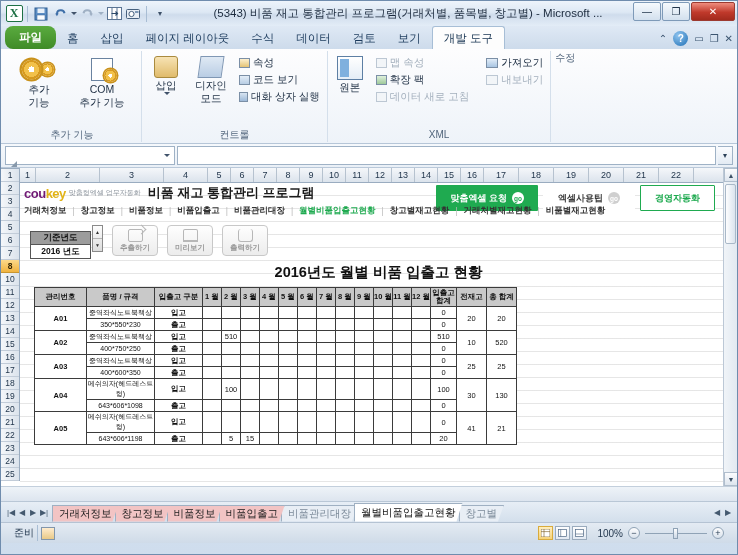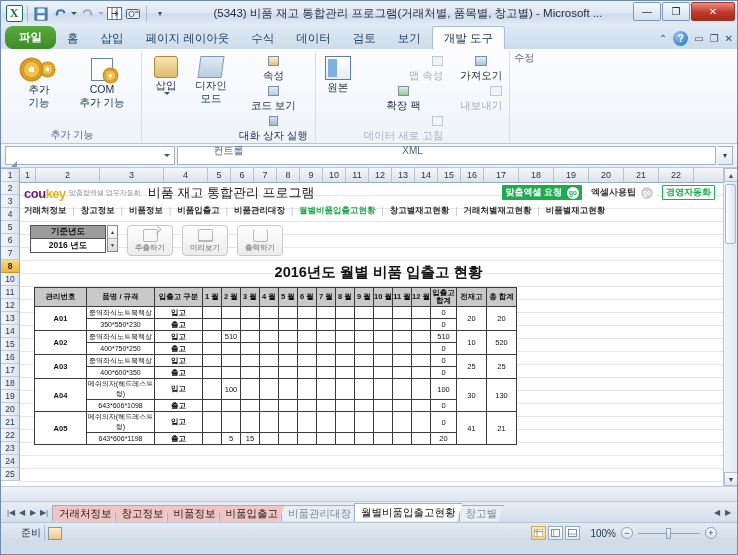--- a/index.html
+++ b/index.html
@@ -60,22 +60,22 @@
   .grp { display:flex; flex-direction:column; height:91px; position:relative;
      border-right:1px solid #d4dfeb; padding:0 4px; }
   .grpbody { flex:1; display:flex; align-items:flex-start; padding-top:3px; gap:2px; }
   .grplabel { height:14px; text-align:center; font-size:10px; color:#51657c;
      line-height:14px; }
   .bigbtn { width:52px; display:flex; flex-direction:column; align-items:center;
      padding:2px 1px; border-radius:3px; }
   .bigbtn .lbl { font-size:10.5px; color:#1e2f44; text-align:center; line-height:11px; margin-top:2px; }
   .smcol { display:flex; flex-direction:column; gap:1px; padding-top:1px; }
   .smbtn { display:flex; align-items:center; gap:3px; padding:1px 3px; border-radius:2px;
-     font-size:10.5px; color:#1e2f44; white-space:nowrap;flex-direction:column; }
-  .smbtn.dim { color:#a4b0bd;align-items:flex-end; }
+     font-size:10.5px; color:#1e2f44; white-space:nowrap; }
+  .smbtn.dim { color:#a4b0bd; }
   .icostack { display:flex; flex-direction:column; gap:2px; padding:2px 2px 0 2px; }
 
   
   .ic { display:inline-block; position:relative; }
   .sheet { width:26px;height:24px;background:linear-gradient(#fff,#e8eff7);
      border:1px solid #6f88a5; }
   .sheet:before { content:""; position:absolute; left:1px; top:2px; right:1px; height:4px;
      background:#7ba7d4; }
   .sheet:after { content:""; position:absolute; left:1px; top:8px; right:1px; bottom:2px;
      background:repeating-linear-gradient(#dfe9f4 0 2px,#fff 2px 4px); }
@@ -137,39 +137,39 @@
      background-image:repeating-linear-gradient(to bottom,transparent 0 12px,#e3e3e3 12px 13px);
      opacity:.9; }
 
   
   .sheetcontent { position:absolute; inset:0; }
   .brandrow { position:absolute; left:0; top:1px; height:18px; display:flex; align-items:center;
      width:100%; padding-left:4px; }
   .logo { font-size:13px; font-weight:bold; letter-spacing:-.5px; }
   .logo .c1 { color:#701a75; } .logo .c2 { color:#e2b418; }
   .tagline { font-size:7px; color:#8b939c; margin-left:3px; }
-  .bigtitle { font-size:13px; font-weight:normal; color:#1a1a1a; margin-left:7px; }
+  .bigtitle { font-size:13px; font-weight:bold; color:#1a1a1a; margin-left:7px; }
   .hdrbtns { position:absolute; right:22px; top:2px; display:flex; align-items:center; gap:5px; }
-  .gbtn { height:15px; display:flex; align-items:center; gap:5px; padding:0 3px;
+  .gbtn { height:26px; display:flex; align-items:center; gap:5px; padding:0 14px;
      font-size:9px; font-weight:bold; border-radius:1px; }
   .gbtn.solid { background:#1faa50; color:#fff; }
   .gbtn.plain { background:#fff; color:#3b3b3b; border:1px solid #fff; }
   .gbtn.outline { background:#fff; color:#1faa50; border:1px solid #1faa50; }
   .gopill { width:12px;height:12px;border-radius:50%; font-size:6.5px; font-weight:bold;
      display:flex;align-items:center;justify-content:center; }
   .gbtn.solid .gopill { background:#fff; color:#1faa50; }
   .gbtn.plain .gopill { background:#cfcfcf; color:#fff; }
 
   .navrow { position:absolute; left:4px; top:21px; height:14px; display:flex; align-items:center;
      gap:6px; font-size:8.5px; font-weight:bold; color:#333; }
   .navrow .divd { color:#b9b9b9; font-weight:normal; }
   .navrow .on { color:#1faa50; }
 
   .toolrow { position:absolute; left:10px; top:42px; display:flex; align-items:flex-start; gap:9px; }
-  .yearbox { width:76px; border:1px solid #555; }
+  .yearbox { width:61px; border:1px solid #555;margin-top:6px; }
   .yearbox .yh { height:13px; background:#9c9c9c; color:#111; font-size:8.5px; font-weight:bold;
      display:flex; align-items:center; justify-content:center; border-bottom:1px solid #555; }
   .yearbox .yv { height:13px; background:#fff; color:#111; font-size:8.5px; font-weight:bold;
      display:flex; align-items:center; justify-content:center; }
   .spin { width:11px; height:27px; display:flex; flex-direction:column;
      border:1px solid #8a8a8a; background:linear-gradient(#fdfdfd,#dcdcdc); margin-left:1px; }
   .spin div { flex:1; display:flex; align-items:center; justify-content:center; font-size:5px;
      color:#333; }
   .spin div:first-child { border-bottom:1px solid #b5b5b5; }
   .actbtn { width:46px; height:31px; border:1px solid #c8c8c8; border-radius:4px;
@@ -212,21 +212,21 @@
   .stab { height:17px; display:flex; align-items:center; padding:0 6px; font-size:10.5px;
      color:#1b1b1b; margin-right:-4px;
      clip-path:polygon(0 0,100% 0,calc(100% - 6px) 100%,0 100%);
      border:1px solid #9fb0c2; border-bottom:none; }
   .stab.pink { background:#f2c4c4; }
   .stab.pale { background:#e8eef5; color:#7b8a99; }
   .stab.active { background:#fff; color:#111; height:19px; font-weight:normal; }
   .tabnav-r { margin-left:auto; display:flex; gap:1px; padding-right:4px; }
 
   
-  .status { height:21px; display:flex; align-items:center; gap:0; padding:0 20px;
+  .status { height:21px; display:flex; align-items:center; gap:0; padding:0 13px;
      background:linear-gradient(#e4ebf3,#cfdbe8); border-top:1px solid #b5c3d3; font-size:10px;
      color:#23384f; }
   .stico { width:14px;height:13px;border:1px solid #8296ab; background:linear-gradient(#fff,#dde6f0); }
   .viewbtns { margin-left:auto; display:flex; gap:2px; align-items:center; }
   .vb { width:15px;height:14px;border:1px solid #9aabbd; background:linear-gradient(#fdfdfe,#e2e9f2);
      display:flex;align-items:center;justify-content:center; }
   .vb.on { background:linear-gradient(#ffeebd,#f6d279); border-color:#d9ab3c; }
   .zoomwrap { display:flex; align-items:center; gap:5px; margin-left:8px; }
   .zline { width:62px; height:1px; background:#90a3b6; position:relative; }
   .zknob { position:absolute; left:28px; top:-5px; width:5px; height:11px;

